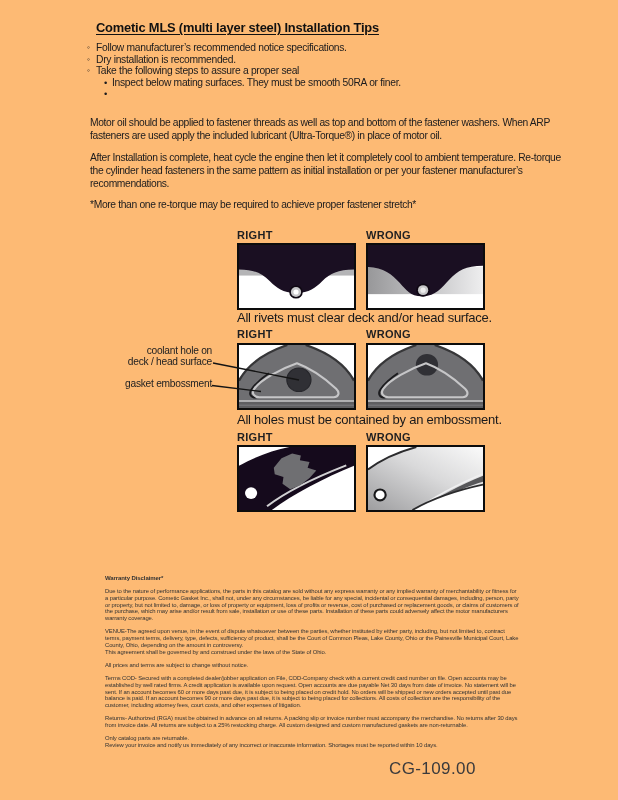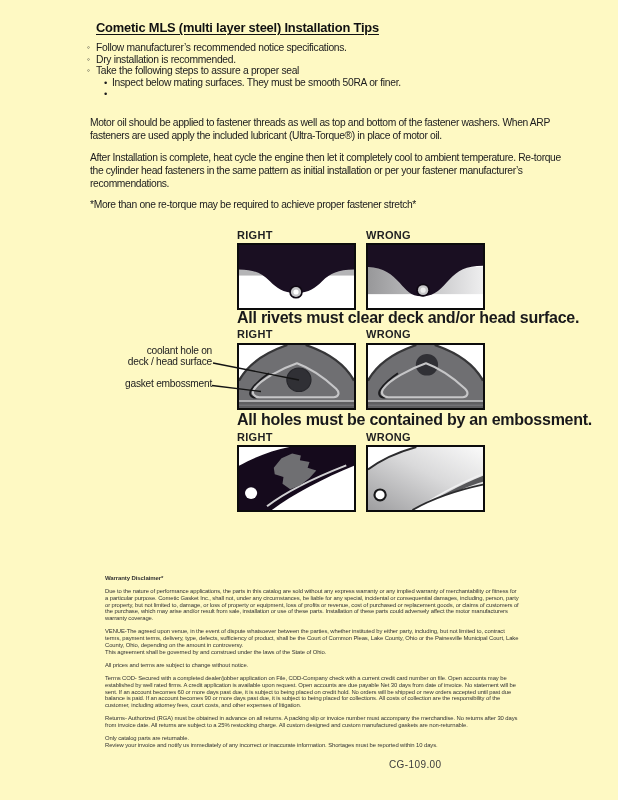--- a/index.html
+++ b/index.html
@@ -1,16 +1,16 @@
 <!DOCTYPE html>
 <html><head>
 <meta charset="utf-8">
 <style>
   html,body{margin:0;padding:0;background:#fff;}
-  .page{position:relative;width:618px;height:800px;background:#fef9c3;overflow:hidden;
+  .page{position:relative;width:618px;height:800px;background:#fdba74;overflow:hidden;
         font-family:"Liberation Sans","DejaVu Sans",sans-serif;color:#1e1e20;}
   .abs{position:absolute;}
 
   .title{left:96px;top:20px;font-size:12.9px;font-weight:700;letter-spacing:-0.2px;
          text-decoration:underline;text-underline-offset:2px;white-space:nowrap;color:#111;}
 
   .bullets{left:87px;top:42px;font-size:10.3px;line-height:11.5px;letter-spacing:-0.3px;width:480px;color:#1b1b1d;}
   .brow{display:flex;}
   .bmark{width:9px;flex:0 0 9px;font-size:8.5px;line-height:11.5px;text-align:left;}
   .brow.sub{padding-left:17px;}
@@ -18,31 +18,31 @@
 
   .diesel{left:90px;top:116px;width:474px;font-size:10.3px;line-height:13.3px;letter-spacing:-0.35px;color:#1b1b1d;}
   .dhead{font-size:12.2px;font-weight:700;letter-spacing:-0.1px;margin:0 0 6px 0;color:#111;}
   .diesel p{margin:0 0 8px 0;}
   .diesel p.note{margin-top:2px;}
 
   .fig-label{position:absolute;width:119px;text-align:left;font-size:11px;font-weight:600;
              letter-spacing:0.3px;color:#1f1f21;white-space:nowrap;}
   .panel{position:absolute;width:119px;height:67px;border:2.2px solid #0c0c0c;box-sizing:border-box;background:#fff;}
   .panel svg{display:block;width:100%;height:100%;}
-  .caption{position:absolute;font-size:16px;font-weight:700;letter-spacing:-0.25px;color:#19191b;line-height:11.3px;}
+  .caption{position:absolute;font-size:13px;font-weight:400;letter-spacing:-0.25px;color:#19191b;line-height:11.3px;}
   .annot{position:absolute;width:112px;text-align:right;font-size:10.2px;letter-spacing:-0.25px;color:#222;white-space:nowrap;}
   .overlay{position:absolute;pointer-events:none;z-index:5;}
 
   .legal{left:105px;top:575px;width:414px;height:178px;overflow:hidden;
          font-size:5.9px;line-height:6.7px;letter-spacing:-0.1px;color:#333;}
   .legal .lh{font-weight:700;font-size:6px;margin:0;}
   .legal p{margin:6.6px 0 0 0;}
   .legal p.tight{margin-top:0;}
 
-  .footer-code{left:389px;top:759px;font-size:10px;letter-spacing:0.4px;color:#3a3a3c;white-space:nowrap;}
+  .footer-code{left:389px;top:759px;font-size:17px;letter-spacing:0.4px;color:#3a3a3c;white-space:nowrap;}
 </style>
 </head>
 <body>
 
 <div class="page">
 
   <div class="abs title">Cometic MLS (multi layer steel) Installation Tips</div>
 
   <div class="abs bullets">
     <div class="brow">

